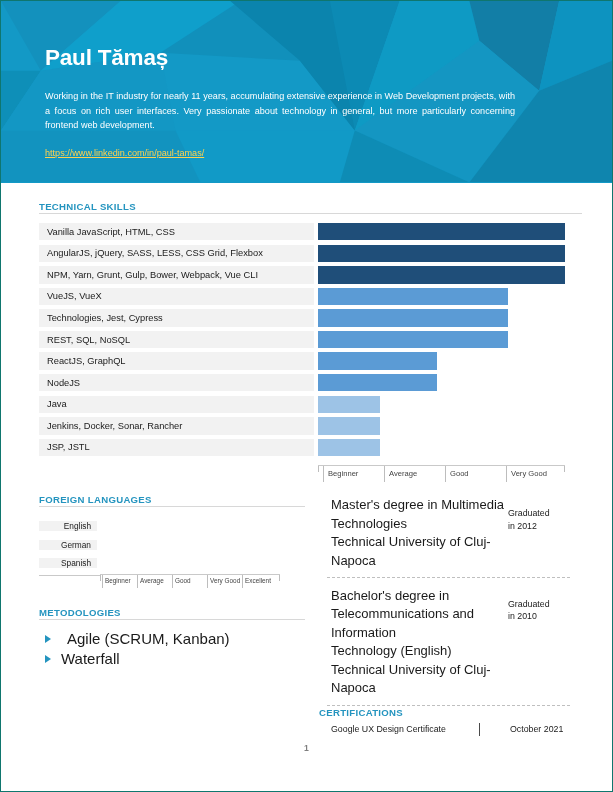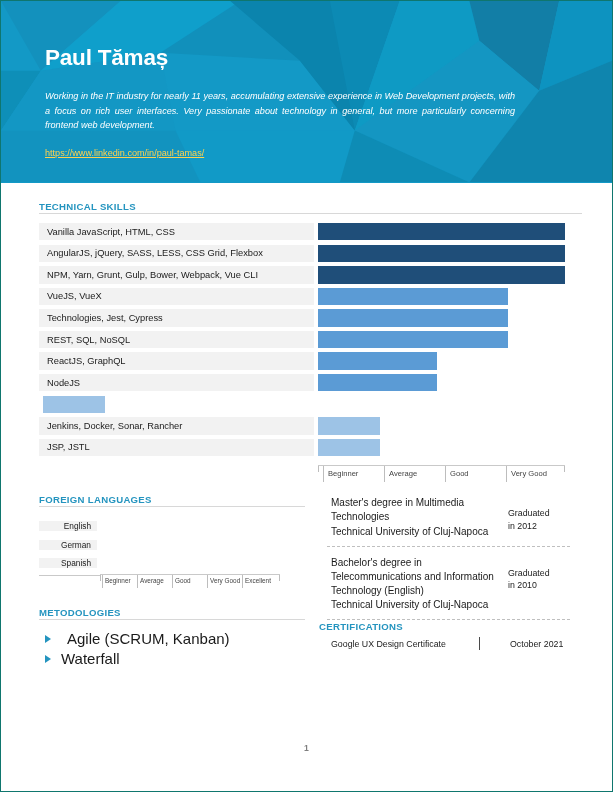--- a/index.html
+++ b/index.html
@@ -35,21 +35,20 @@
     font-weight: bold;
     letter-spacing: -0.2px;
     margin-bottom: 18px;
   }
   .summary {
     color: #ffffff;
     font-size: 9.1px;
     line-height: 1.62;
     max-width: 470px;
     text-align: justify;
-    font-style: italic;
   }
   .linkedin {
     display: inline-block;
     margin-top: 15px;
     color: #ffd24d;
     font-size: 9.1px;
     text-decoration: underline;
     cursor: pointer;
   }
 
@@ -179,21 +178,21 @@
     border-bottom: 4px solid transparent;
     margin-right: 10px;
     margin-left: 6px;
     flex: none;
   }
   .meth-item.indent .meth-text { padding-left: 6px; }
 
   
   .edu-entry { display: flex; padding: 2px 0 5px 0; }
   .edu-main { flex: 1; padding-left: 12px; }
-  .edu-line { font-size: 10px; color: #1a1a1a; line-height: 1.42; }
+  .edu-line { font-size: 13px; color: #1a1a1a; line-height: 1.42; }
   .edu-date {
     width: 62px;
     font-size: 8.8px;
     color: #1a1a1a;
     line-height: 1.42;
     padding-top: 11px;
   }
   .dashed {
     border-top: 1px dashed #bfbfbf;
     margin: 2px 0 2px 8px;
@@ -308,20 +307,21 @@
 
       <div class="skill-row">
         <div class="skill-label">NodeJS</div>
         <div class="skill-track">
           <div class="skill-bar" style="width:48%; background:#5b9bd5;"></div>
         </div>
       </div>
 
 
       <div class="skill-row">
+        <div class="skill-label">Java</div>
         <div class="skill-track">
           <div class="skill-bar" style="width:25%; background:#9dc3e6;"></div>
         </div>
       </div>
 
       <div class="skill-row">
         <div class="skill-label">Jenkins, Docker, Sonar, Rancher</div>
         <div class="skill-track">
           <div class="skill-bar" style="width:25%; background:#9dc3e6;"></div>
         </div>

